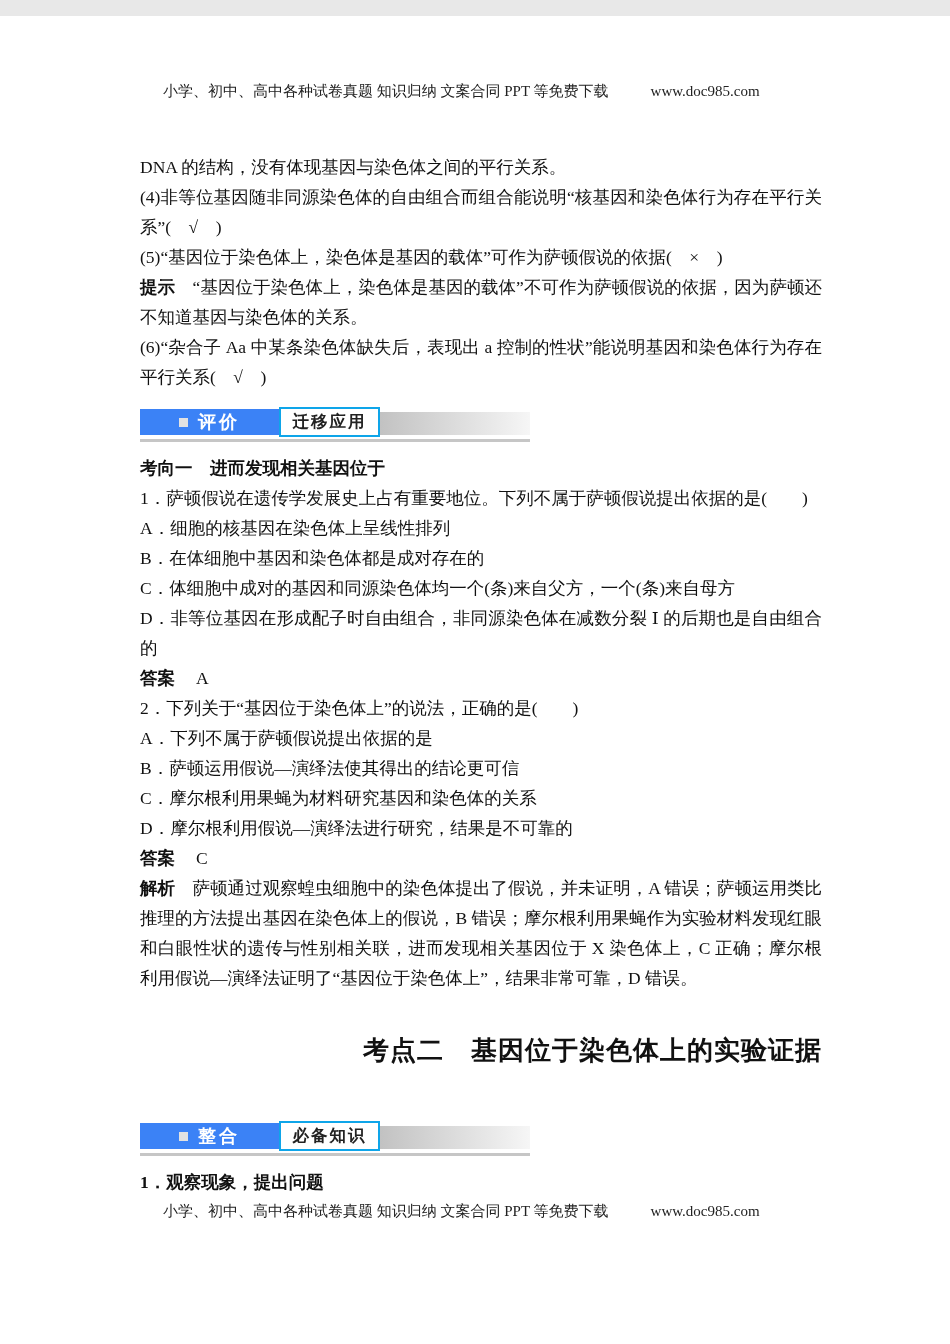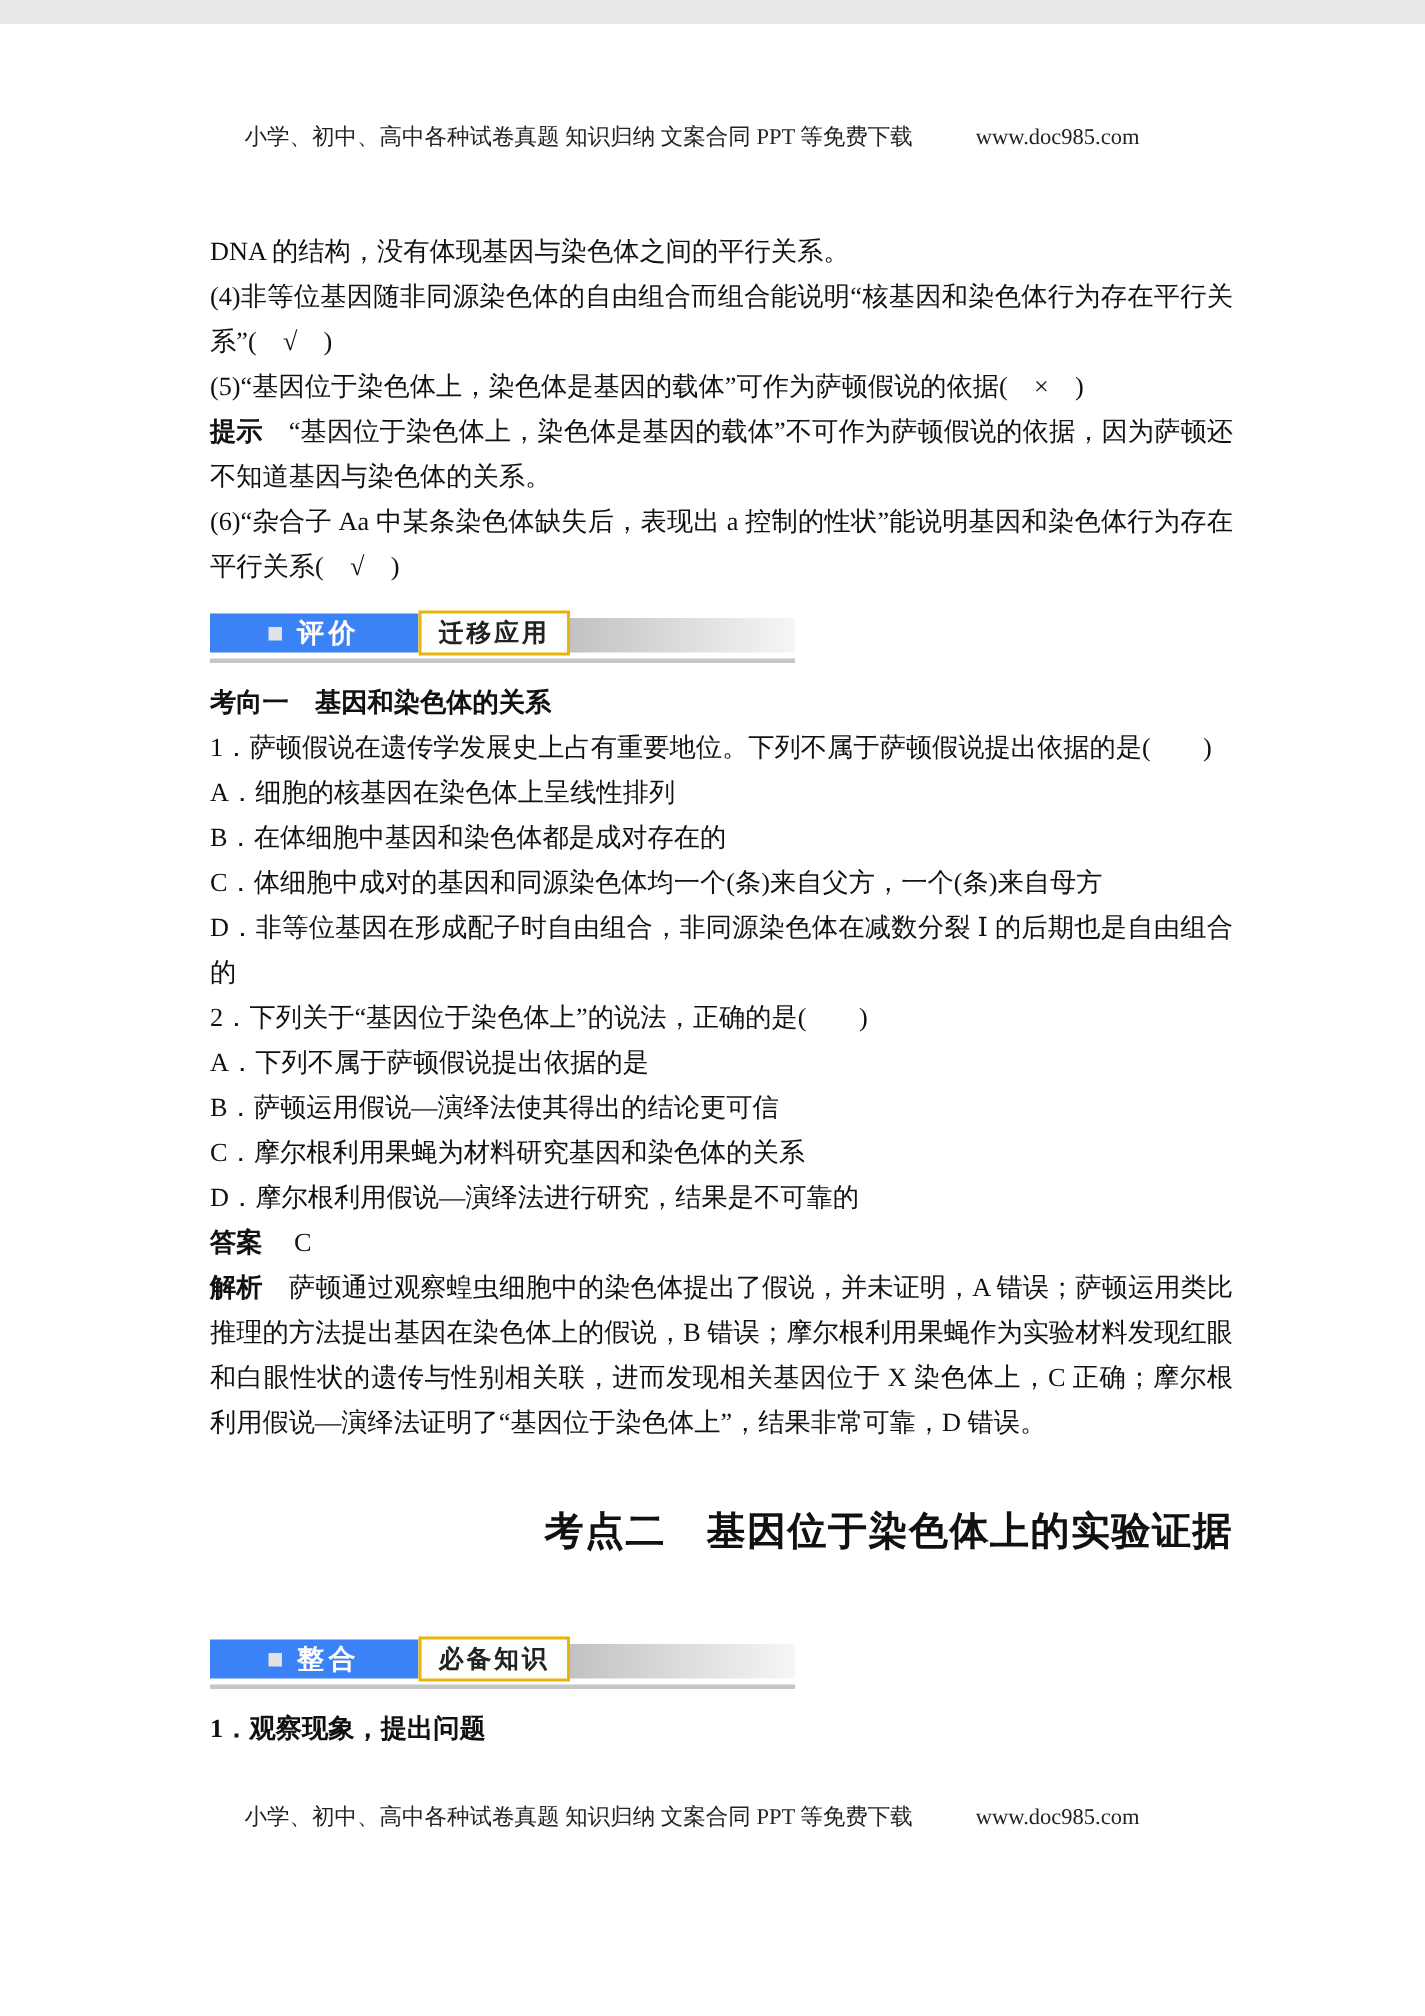--- a/index.html
+++ b/index.html
@@ -46,21 +46,21 @@
   }
   .badge-square {
     display: inline-block; width: 9px; height: 9px; background: #e2e2e2; margin-right: 10px;
   }
   .badge-tab {
     color: #ffffff; font-weight: bold; font-size: 18px; letter-spacing: 3px;
     font-family: "Liberation Sans", sans-serif;
   }
   .badge-box {
     position: absolute; left: 139px; top: 0; width: 97px; height: 26px;
-    background: #ffffff; border: 2px solid #eab308;
+    background: #ffffff; border: 2px solid #0ea5e9;
     display: flex; align-items: center; justify-content: center;
     font-size: 16.5px; font-weight: 600; color: #222; letter-spacing: 2px;
   }
   .badge-grad {
     position: absolute; left: 240px; top: 5px; width: 150px; height: 23px;
     background: linear-gradient(to right, #c2c2c2, #f6f6f6);
   }
   .badge-underline {
     position: absolute; left: 0; top: 32px; width: 390px; height: 3px;
     background: #c6c6c6;
@@ -91,27 +91,28 @@
     <div class="badge-row">
       <div class="badge-bar">
         <span class="badge-square"></span>
         <span class="badge-tab">评价</span>
       </div>
       <div class="badge-box">迁移应用</div>
       <div class="badge-grad"></div>
       <div class="badge-underline"></div>
     </div>
 
-    <p class="bold">考向一　基因和染色体的关系</p>
+    <p class="bold">考向一　进而发现相关基因位于</p>
 
     <p>1．萨顿假说在遗传学发展史上占有重要地位。下列不属于萨顿假说提出依据的是(　　)</p>
     <p>A．细胞的核基因在染色体上呈线性排列</p>
     <p>B．在体细胞中基因和染色体都是成对存在的</p>
     <p>C．体细胞中成对的基因和同源染色体均一个(条)来自父方，一个(条)来自母方</p>
     <p>D．非等位基因在形成配子时自由组合，非同源染色体在减数分裂 Ⅰ 的后期也是自由组合的</p>
+    <p><b>答案</b><span class="ans">A</span></p>
 
     <p>2．下列关于“基因位于染色体上”的说法，正确的是(　　)</p>
     <p>A．下列不属于萨顿假说提出依据的是</p>
     <p>B．萨顿运用假说—演绎法使其得出的结论更可信</p>
     <p>C．摩尔根利用果蝇为材料研究基因和染色体的关系</p>
     <p>D．摩尔根利用假说—演绎法进行研究，结果是不可靠的</p>
     <p><b>答案</b><span class="ans">C</span></p>
     <p><b class="lbl">解析</b><span>萨顿通过观察蝗虫细胞中的染色体提出了假说，并未证明，A 错误；萨顿运用类比推理的方法提出基因在染色体上的假说，B 错误；摩尔根利用果蝇作为实验材料发现红眼和白眼性状的遗传与性别相关联，进而发现相关基因位于 X 染色体上，C 正确；摩尔根利用假说—演绎法证明了“基因位于染色体上”，结果非常可靠，D 错误。</span></p>
 
     <h1 class="kaodian">考点二　基因位于染色体上的实验证据</h1>

